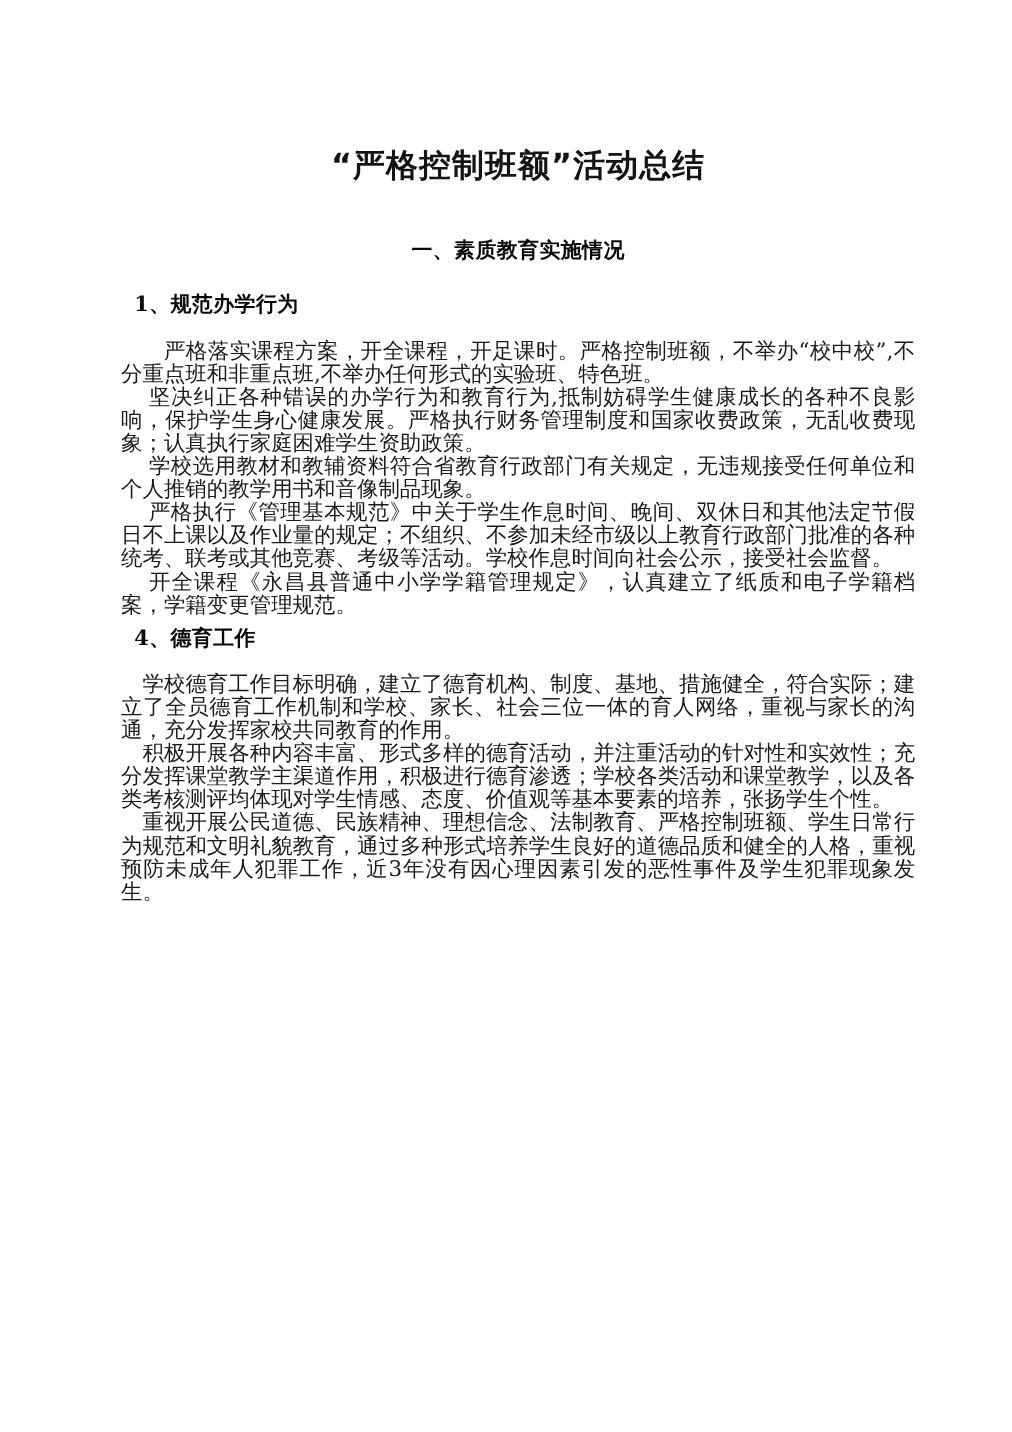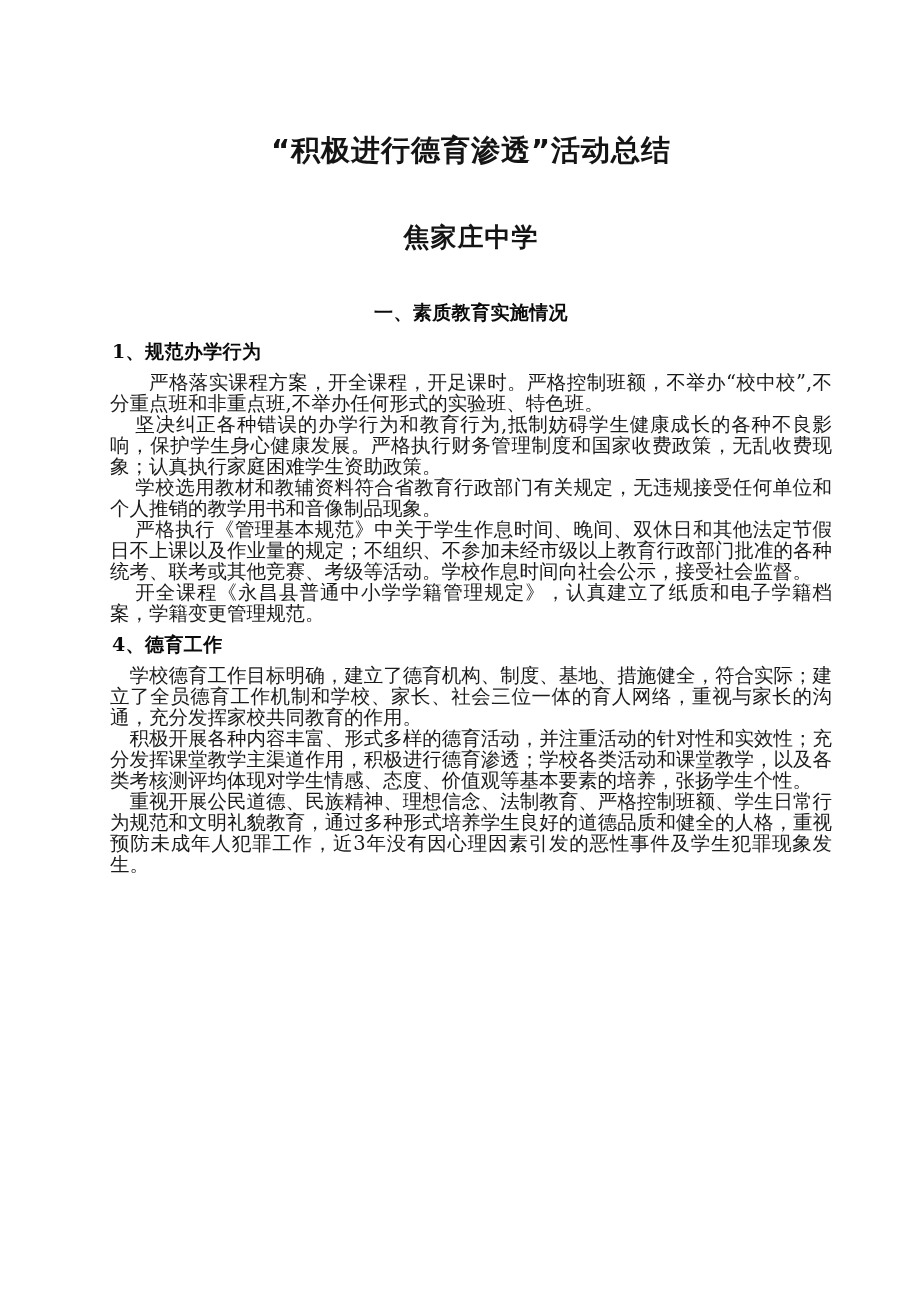--- a/index.html
+++ b/index.html
@@ -68,21 +68,21 @@
     margin: 0;
     line-height: 37px;
     letter-spacing: 0.4px;
     color: #0a0a0a;
   }
 
   .sub-heading {
     font-family: "DejaVu Serif", "Liberation Serif", serif;
     font-size: 19px;
     font-weight: bold;
-    margin: 2px;
+    margin: 12px;
     line-height: 37px;
     letter-spacing: 0.4px;
     color: #0a0a0a;
   }
 
   .first-section-heading { margin-top: 40px; text-align: center; }
   .second-sub-heading { margin-top: 2px; }
 
   
   .body-para {
@@ -99,23 +99,22 @@
 
   .indent-small { text-indent: 1.3em; }
   .indent-tiny  { text-indent: 1.0em; }
 </style>
 </head>
 <body>
 
 <div class="page">
   <div class="content">
 
-    <h1 class="doc-title">“积极进行德育渗透”活动总结</h1>
+    <h1 class="doc-title">“严格控制班额”活动总结</h1>
 
-    <h2 class="doc-subtitle">焦家庄中学</h2>
 
     <div>
 
       <h3 class="section-heading first-section-heading">一、素质教育实施情况</h3>
 
       <div>
 
         <h4 class="sub-heading">1、规范办学行为</h4>
 
         <p class="body-para">严格落实课程方案，开全课程，开足课时。严格控制班额，不举办“校中校”,不分重点班和非重点班,不举办任何形式的实验班、特色班。</p>

